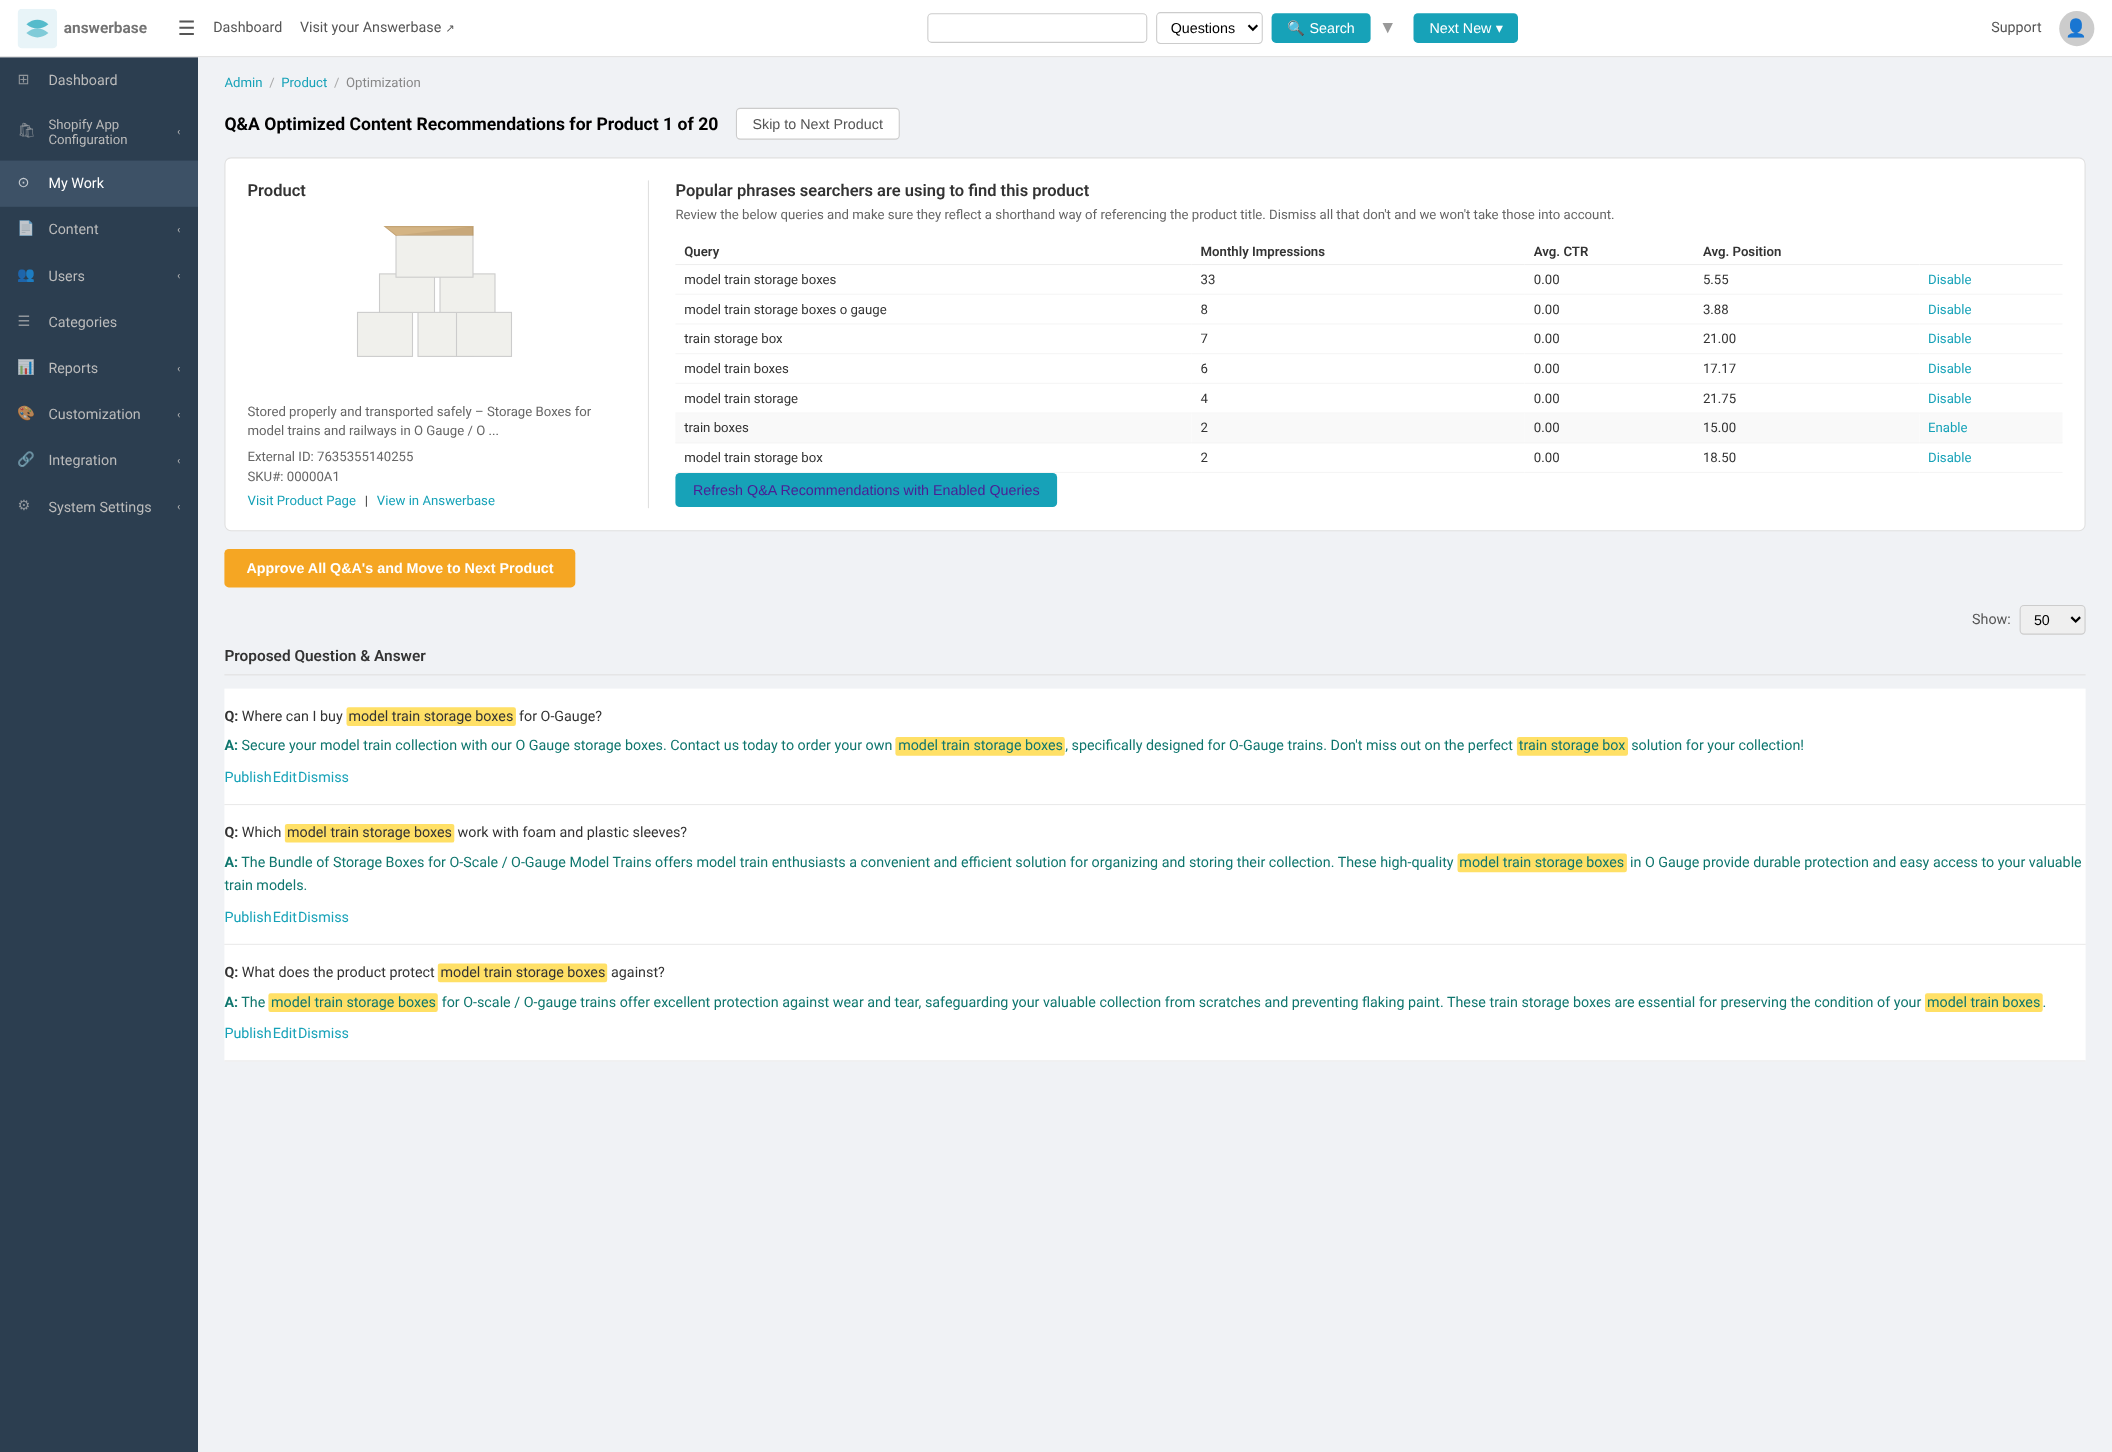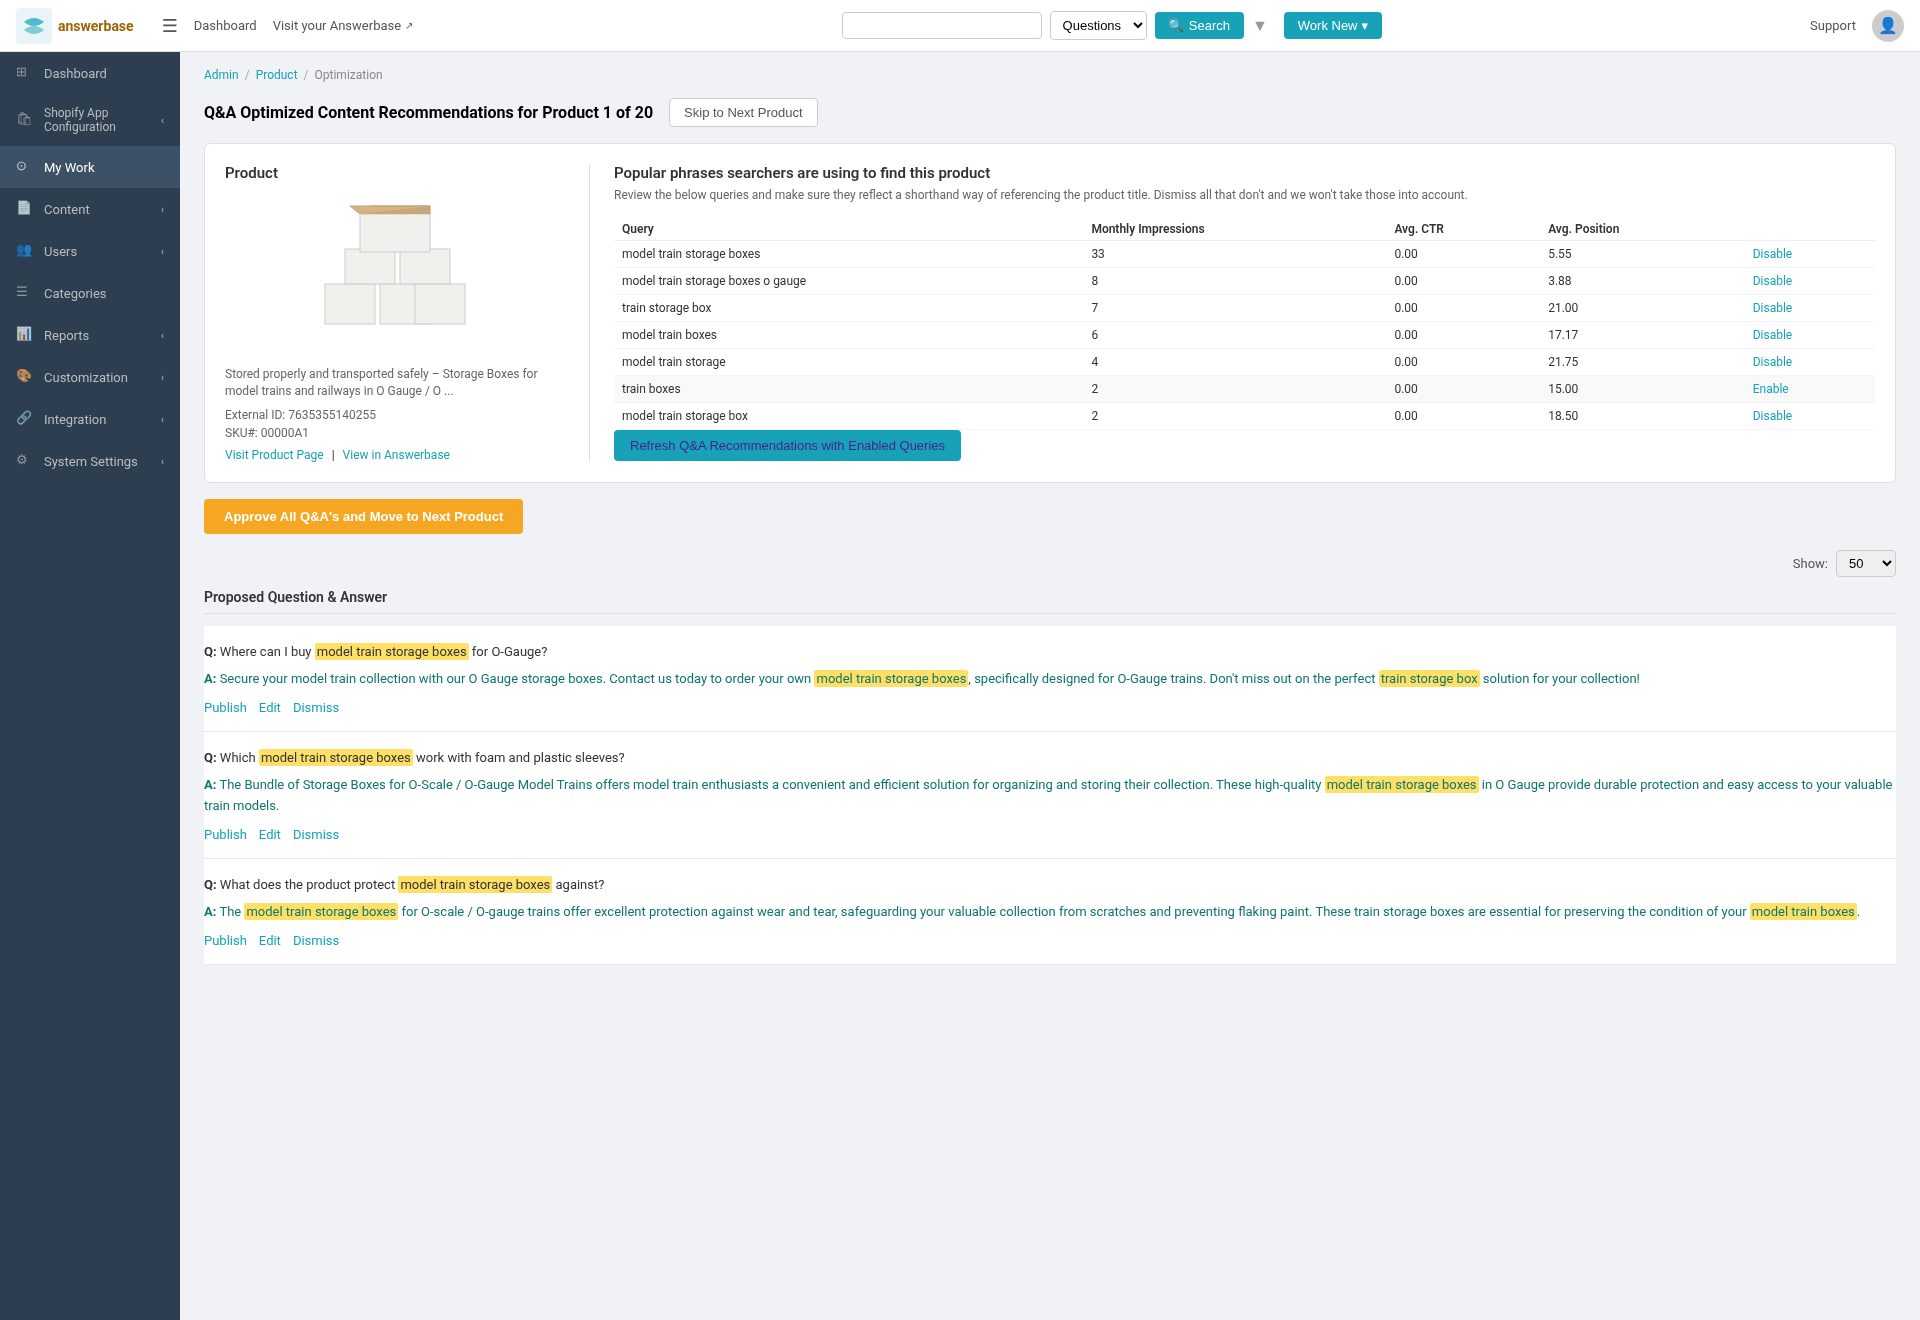--- a/index.html
+++ b/index.html
@@ -76,58 +76,58 @@
 
     
     .show-control { display: flex; align-items: center; justify-content: flex-end; gap: 8px; font-size: 13px; color: #555; margin-bottom: 12px; }
     .show-select { border: 1px solid #ccc; border-radius: 4px; padding: 4px 8px; font-size: 13px; }
 
     
     .qa-section-title { font-size: 14px; font-weight: 600; margin-bottom: 12px; padding-bottom: 8px; border-bottom: 1px solid #e0e0e0; }
     .qa-block { background: #fff; border-bottom: 1px solid #e8e8e8; padding: 16px 0; }
     .qa-question { font-size: 13px; margin-bottom: 8px; line-height: 1.5; }
     .qa-answer { font-size: 13px; color: #0f766e; margin-bottom: 10px; line-height: 1.6; }
-    .qa-actions { display: flex; gap: 12px; }
+    .qa-actions { display: flex; gap: 1px; }
     .qa-actions a { color: #17a2b8; text-decoration: none; font-size: 13px; cursor: pointer; }
     .highlight { background: #ffe066; padding: 1px 2px; border-radius: 2px; }
 
     
     ::-webkit-scrollbar { width: 6px; }
     ::-webkit-scrollbar-thumb { background: #ccc; border-radius: 3px; }
   </style>
 </head>
 <body>
 
 <nav class="topnav">
   <div class="topnav-logo">
     <svg viewBox="0 0 36 36" fill="none" xmlns="http://www.w3.org/2000/svg">
       <rect width="36" height="36" rx="4" fill="#e8f4f8"></rect>
       <path d="M8 14 Q18 6 28 14 Q18 22 8 14Z" fill="#17a2b8" opacity="0.7"></path>
       <path d="M8 22 Q18 14 28 22 Q18 30 8 22Z" fill="#17a2b8" opacity="0.5"></path>
     </svg>
-    <span style="font-weight:700;color:#a16207;font-size:14px;">answerbase</span>
+    <span style="font-weight:700;color:#737373;font-size:14px;">answerbase</span>
   </div>
   <span class="topnav-menu-icon">☰</span>
   <a class="topnav-link">Dashboard</a>
   <a class="topnav-link-ext">
     <span>Visit your Answerbase</span>
     <span style="font-size:10px;">↗</span>
   </a>
   <div class="topnav-search-area">
     <input class="topnav-search-input" type="text" style="">
     <select class="topnav-search-select">
       <option>Questions</option>
     </select>
     <button class="topnav-search-btn">
       <span>🔍</span>
       <span>Search</span>
     </button>
     <button class="topnav-filter-btn">▼</button>
     <button class="topnav-post-btn">
-      <span>Work New</span>
+      <span>Next New</span>
       <span>▾</span>
     </button>
   </div>
   <span class="topnav-support" style="margin-left:auto;">Support</span>
   <div class="topnav-avatar">
     <span style="font-size:16px;color:#777;">👤</span>
   </div>
 </nav>
 
 <div class="layout">

